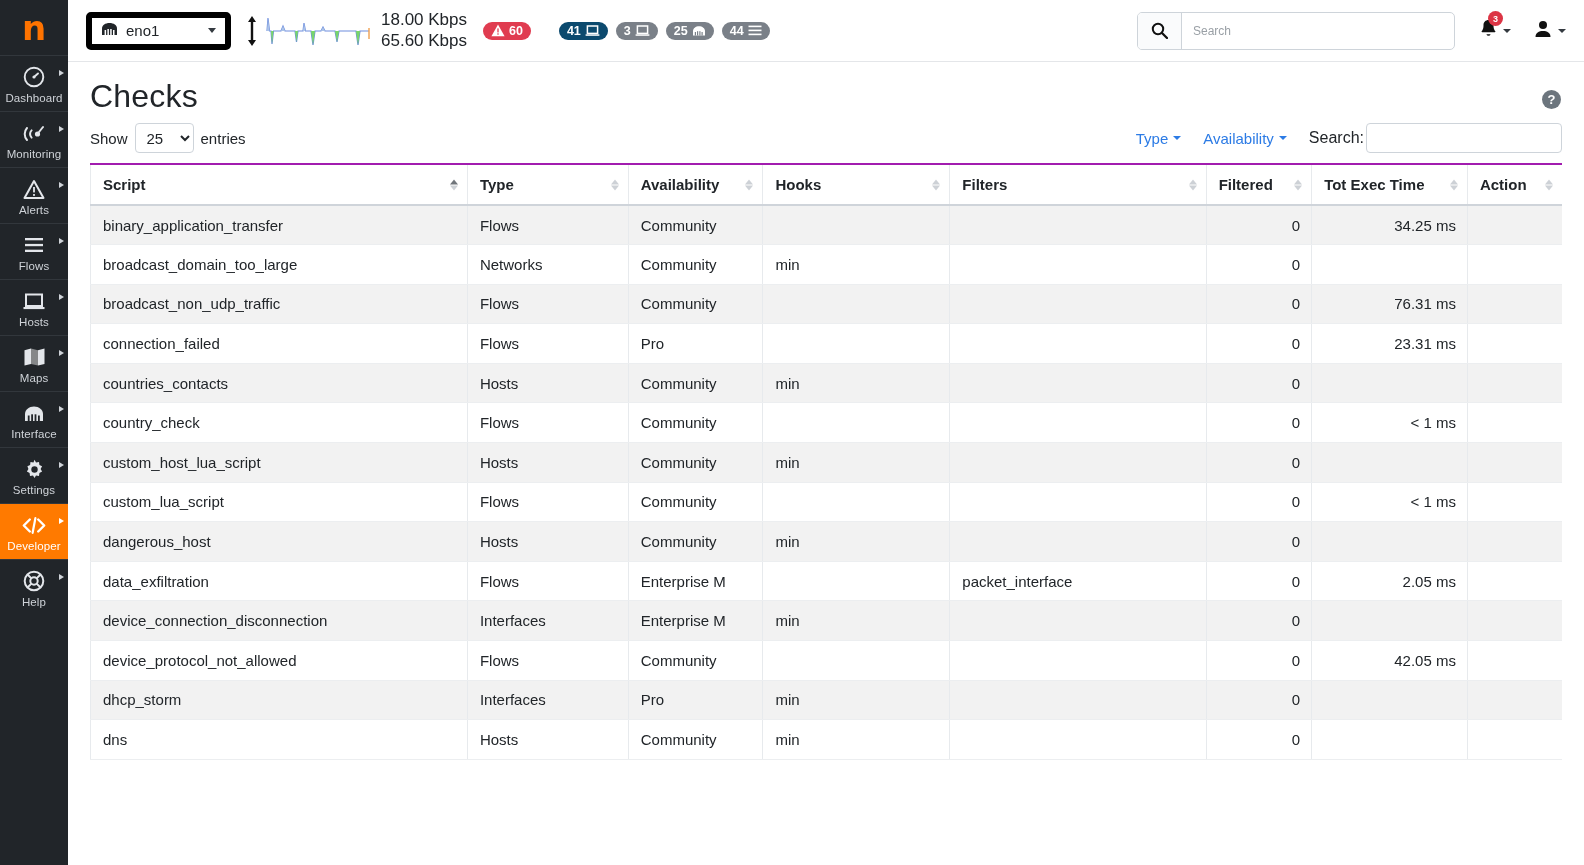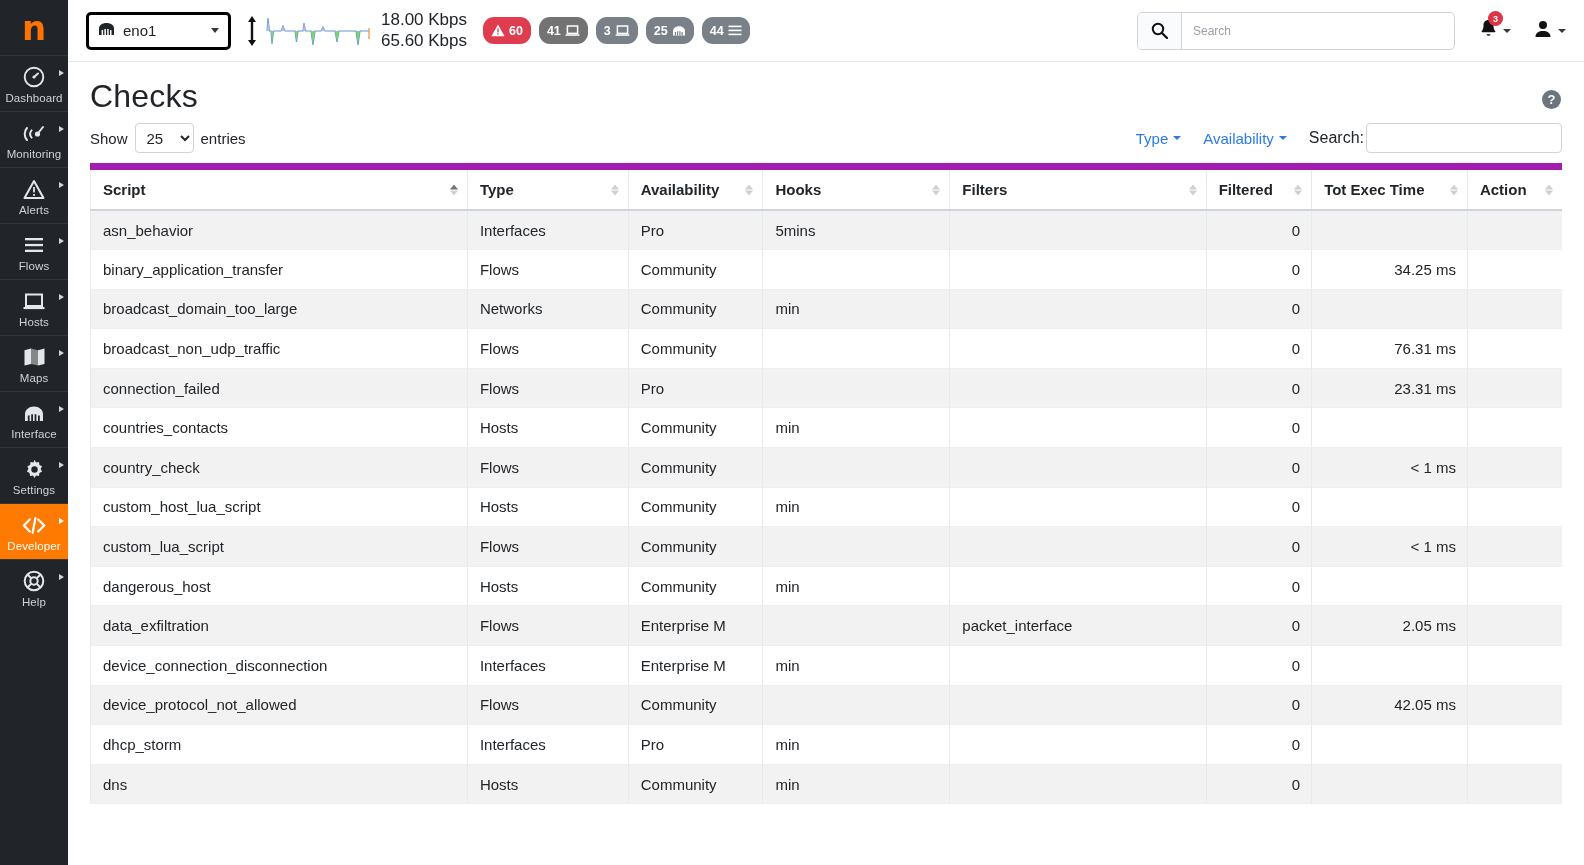--- a/index.html
+++ b/index.html
@@ -52,35 +52,35 @@
 
   .topbar {
     height: 62px; display: flex; align-items: center;
     padding: 0 14px 0 18px; gap: 0px;
     border-bottom: 1px solid #e4e6e9;
     background: #fff;
   }
   .iface-select {
     display: flex; align-items: center; gap: 8px;
     width: 145px; height: 38px;
-    border: 3px solid #000000; border-radius: 5px;
+    border: 6px solid #000000; border-radius: 5px;
     padding: 0 9px; background: #fff; cursor: pointer;
   }
   .iface-name { font-size: 15px; color: #212529; flex: 1; }
   .sel-caret { width:0;height:0;border-top:5px solid #343a40;border-left:4.5px solid transparent;border-right:4.5px solid transparent; }
 
   .traffic-group { display: flex; align-items: center; gap: 4px; margin-left: 14px; }
   .arrows svg { display: block; }
   .spark { width: 112px; height: 34px; }
   .rates { font-size: 17px; color: #212529; line-height: 1.23; text-align: right; margin-left: 2px; }
 
   .badges { display: flex; align-items: center; gap: 8px; margin-left: 16px; }
   .badge {
     display: flex; align-items: center; gap: 4px;
-    height: 27px; padding: 0 8px; border-radius: 11px;
+    height: 18px; padding: 0 8px; border-radius: 11px;
     font-size: 12.5px; font-weight: 700; color: #fff;
     cursor: pointer; white-space: nowrap;
   }
   .badge svg { display:block; }
 
   .topbar-right { margin-left: auto; display: flex; align-items: center; gap: 0; }
   .searchbox {
     display: flex; align-items: center;
     width: 318px; height: 38px;
     border: 1px solid #ced4da; border-radius: 5px; overflow: hidden;
@@ -139,21 +139,21 @@
     outline: none; font-size: 15px; padding: 0 8px;
     font-family: "Liberation Sans", sans-serif; color: #212529;
   }
 
   
   .tbl-wrap { padding: 0 22px; }
   table.checks { width: 100%; border-collapse: collapse; table-layout: fixed; }
   table.checks th {
     text-align: left; font-size: 15px; font-weight: 700; color: #212529;
     padding: 11px 11px 11px 12px;
-    border-top: 7px solid #a21caf;
+    border-top: 2px solid #a21caf;
     border-bottom: 2px solid #cfd4da;
     border-left: 1px solid #e7eaed;
     position: relative; vertical-align: middle;
     white-space: nowrap; overflow: hidden;
   }
   table.checks th:first-child { border-left: 1px solid #e7eaed; }
   .sort-ind {
     position: absolute; right: 9px; top: 50%; transform: translateY(-50%);
     display: flex; flex-direction: column; gap: 1px; line-height: 0;
   }
@@ -353,21 +353,21 @@
           <span class="badge" style="background: rgb(224, 60, 80);">
             <span>
               <svg width="14" height="13" viewBox="0 0 14 13">
                 <path d="M7 0.6 L13.6 12.3 H0.4 Z" fill="#fff"></path>
                 <rect x="6.35" y="4.4" width="1.3" height="4" fill="#e03c50"></rect>
                 <rect x="6.35" y="9.3" width="1.3" height="1.4" fill="#e03c50"></rect>
               </svg>
             </span>
             <span>60</span>
           </span>
-          <span class="badge" style="background: #737373;">
+          <span class="badge" style="background: #0c4a6e; margin-left: 20px;">
             <span>41</span>
             <span>
               <svg width="15" height="12" viewBox="0 0 15 12">
                 <rect x="2.4" y="1" width="10.2" height="7.4" fill="none" stroke="#fff" stroke-width="1.5"></rect>
                 <rect x="0.6" y="9.3" width="13.8" height="1.5" fill="#fff"></rect>
               </svg>
             </span>
           </span>
           <span class="badge" style="background: rgb(122, 128, 136);">
             <span>3</span>
@@ -509,30 +509,20 @@
                   <i class="dn"></i>
                 </span></th>
               <th><span>Action</span><span class="sort-ind">
                   <i class="up"></i>
                   <i class="dn"></i>
                 </span></th>
             </tr>
           </thead>
         <tbody id="body-rows">
             <tr>
-              <td>asn_behavior</td>
-              <td>Interfaces</td>
-              <td>Pro</td>
-              <td>5mins</td>
-              <td></td>
-              <td class="num">0</td>
-              <td class="num"></td>
-              <td></td>
-            </tr>
-            <tr>
               <td>binary_application_transfer</td>
               <td>Flows</td>
               <td>Community</td>
               <td></td>
               <td></td>
               <td class="num">0</td>
               <td class="num">34.25 ms</td>
               <td></td>
             </tr>
             <tr>

